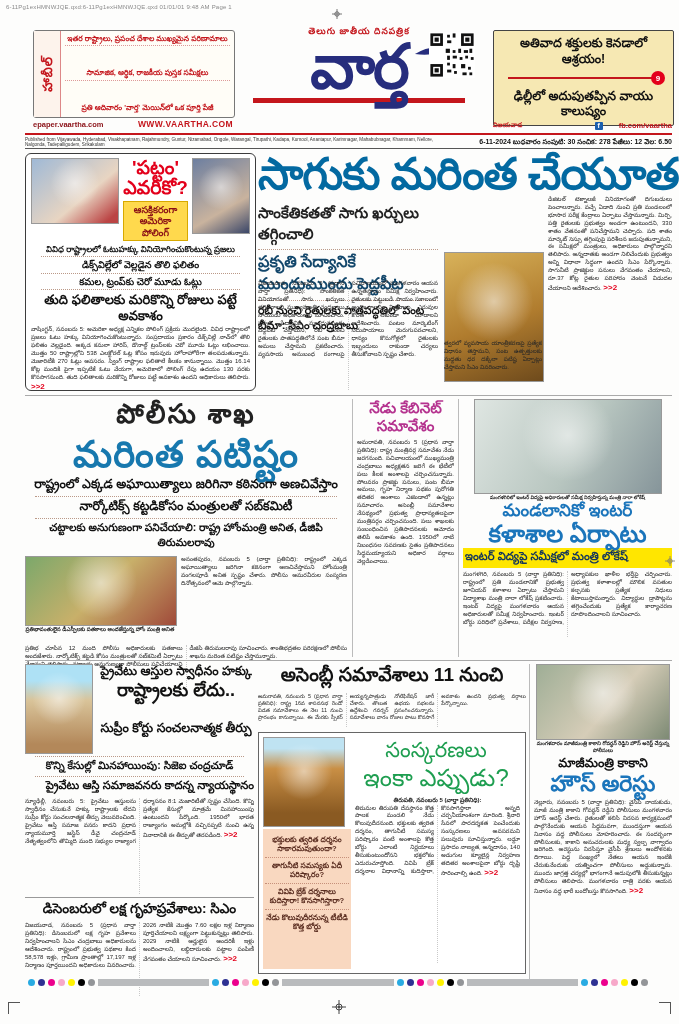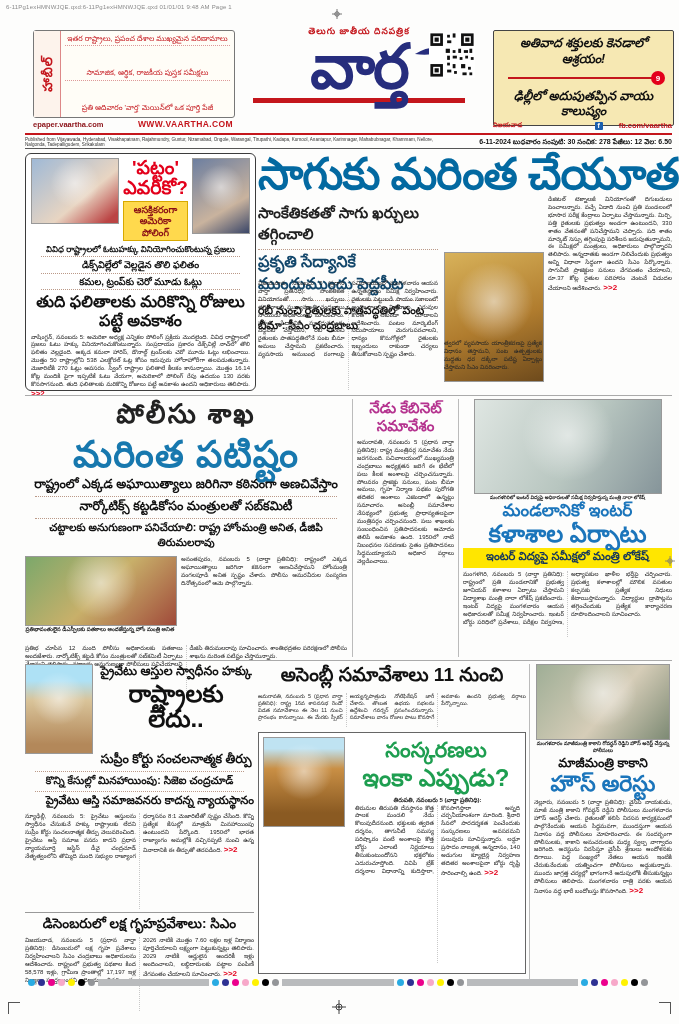--- a/index.html
+++ b/index.html
@@ -6,30 +6,30 @@
   .page{position:relative;width:679px;height:1024px;background:#fdfdfc;margin:0 auto;
         font-family:"Liberation Sans","DejaVu Sans",sans-serif;color:#1c1c1c;overflow:hidden;}
   .ab{position:absolute;}
   .printline{font-size:6px;color:#8a8a8a;letter-spacing:.2px;}
   .regcross{width:10px;height:10px;}
   
   .promo{border:1px solid #777;border-radius:3px;display:flex;background:#fffdf7;}
   .promo-side{width:26px;background:#fdf3ec;border-right:1px solid #d88;display:flex;align-items:center;justify-content:center;}
   .promo-side span{writing-mode:vertical-rl;transform:rotate(180deg);color:#c4161c;font-weight:bold;font-size:13px;letter-spacing:1px;}
   .promo-main{flex:1;padding:3px 4px;display:flex;flex-direction:column;justify-content:space-between;text-align:center;}
-  .promo-line{color:#c4161c;font-weight:normal;font-size:7.5px;line-height:1.25;border-bottom:1px dotted #d99;padding-bottom:2px;}
+  .promo-line{color:#c4161c;font-weight:bold;font-size:7.5px;line-height:1.25;border-bottom:1px dotted #d99;padding-bottom:2px;}
   .promo-line:last-child{border-bottom:none;}
   .promo-links{display:flex;justify-content:space-between;align-items:center;}
   .epaper{color:#8a1016;font-weight:bold;font-size:7.5px;}
   .www{color:#c4161c;font-weight:bold;font-size:8.5px;letter-spacing:.4px;}
   .tagline{color:#c4161c;font-weight:bold;font-size:9px;letter-spacing:1px;}
   .logo{color:#262d7d;font-weight:bold;font-size:62px;line-height:.92;letter-spacing:-2px;}
   .logobar{height:5px;background:#c4161c;margin-top:3px;}
   .teaser{background:#f6e8b3;border:1px solid #444;border-radius:2px;text-align:center;padding:5px 6px;display:flex;flex-direction:column;justify-content:space-between;}
-  .teaser-line{font-weight:bold;font-size:12.5px;line-height:1.25;color:#111;font-style:italic;}
+  .teaser-line{font-weight:bold;font-size:12.5px;line-height:1.25;color:#111;}
   .teaser-div{position:relative;border-top:2px solid #c4161c;margin:3px 8px;}
   .badge{position:absolute;right:-6px;top:-8px;width:14px;height:14px;border-radius:50%;background:#e3001b;color:#fff;
          font-size:8px;font-weight:bold;display:flex;align-items:center;justify-content:center;}
   .edition-row{display:flex;justify-content:space-between;align-items:center;}
   .edition{color:#c4161c;font-size:6.5px;font-weight:bold;}
   .fb{color:#c4161c;font-size:7.5px;font-weight:bold;display:flex;gap:16px;align-items:center;}
   .fbicon{width:8px;height:8px;background:#1b5fae;color:#fff;font-size:7px;font-weight:bold;display:inline-flex;align-items:center;justify-content:center;border-radius:1px;}
   .redrule{height:2px;background:#c4161c;}
   .cities{font-size:4.6px;color:#333;}
   .dateline{font-size:7px;font-weight:bold;color:#111;white-space:nowrap;}
@@ -59,26 +59,26 @@
   .main-d3{font-size:11px;font-weight:bold;color:#111;}
   
   .pol-k{font-size:27px;font-weight:bold;color:#222;text-align:center;letter-spacing:2px;}
   .pol-h{font-size:37px;font-weight:bold;color:#1778ae;text-align:center;line-height:1;letter-spacing:1px;}
   .pol-deck{font-weight:bold;text-align:center;color:#111;}
   
   .cab-h{color:#b5338f;font-weight:bold;font-size:15px;text-align:center;line-height:1.2;}
   
   .lok-h1{color:#1b75bb;font-weight:bold;font-size:17px;text-align:center;line-height:1.1;}
   .lok-h2{color:#1b75bb;font-weight:bold;font-size:24px;text-align:center;line-height:1.05;}
-  .hl-yellow{background:#ffe600;font-weight:bold;font-size:11.5px;text-align:center;padding:2px 2px;color:#14365c;}
+  .hl-yellow{background:#ffe600;font-weight:bold;font-size:11.5px;padding:2px 2px;color:#14365c;}
   
   .court-k{font-size:12.5px;font-weight:bold;text-align:center;color:#111;}
-  .court-h{font-size:24px;font-weight:bold;text-align:center;color:#111;line-height:1.05;}
-  
-  .ref-h{color:#1e9e50;font-weight:bold;text-align:center;line-height:1.05;}
+  .court-h{font-size:18px;font-weight:bold;text-align:center;color:#111;line-height:1.05;}
+  
+  .ref-h{color:#1e9e50;font-weight:normal;text-align:center;line-height:1.05;}
   .refbox{border:1px solid #666;background:#fff;}
   .peach{background:#f9d8c0;}
   .q{font-size:7.6px;font-weight:bold;color:#5a2d20;text-align:center;line-height:1.25;padding:3px 1px;border-bottom:1px dotted #c6907a;}
   .q:last-child{border-bottom:none;}
   
   .kak-k{font-size:12.5px;font-weight:bold;text-align:center;color:#111;}
   .kak-h{font-size:22px;font-weight:bold;text-align:center;color:#1b75bb;line-height:1;}
   
   .cbar{display:flex;align-items:center;gap:3px;}
   .cb-dot{width:7px;height:7px;border-radius:50%;flex:0 0 auto;}
@@ -192,21 +192,21 @@
         <div class="elec-hl">ఆసక్తికరంగా అమెరికా పోలింగ్</div>
       </div>
       <div class="ph" style="width:56px;height:74px;background:linear-gradient(150deg,#6d7fa0,#c9b39e 65%,#3a4668);"></div>
     </div>
     <div class="elec-deck" style="font-size:8.4px;margin-top:3px;">వివిధ రాష్ట్రాలలో ఓటుహక్కు వినియోగించుకొంటున్న ప్రజలు</div>
     <div class="deckrule"></div>
     <div class="elec-deck" style="font-size:9.6px;">డిక్స్‌విల్లేలో వెల్లడైన తొలి ఫలితం</div>
     <div class="deckrule"></div>
     <div class="elec-deck" style="font-size:9.6px;">కమల, ట్రంప్‌కు చెరో మూడు ఓట్లు</div>
     <div class="deckrule"></div>
-    <div class="elec-deck" style="font-size:16px;">తుది ఫలితాలకు మరికొన్ని రోజులు పట్టే అవకాశం</div>
+    <div class="elec-deck" style="font-size:13px;">తుది ఫలితాలకు మరికొన్ని రోజులు పట్టే అవకాశం</div>
     <div class="body" style="margin-top:3px;height:78px;overflow:hidden;">
       <span>వాషింగ్టన్, నవంబరు 5: అమెరికా అధ్యక్ష ఎన్నికల పోలింగ్ ప్రక్రియ మొదలైంది. వివిధ రాష్ట్రాలలో ప్రజలు ఓటు హక్కు వినియోగించుకొంటున్నారు. సంప్రదాయం ప్రకారం డిక్స్‌విల్లే నాచ్‌లో తొలి ఫలితం వెల్లడైంది. అక్కడ కమలా హారిస్, డొనాల్డ్ ట్రంప్‌లకు చెరో మూడు ఓట్లు లభించాయి. మొత్తం 50 రాష్ట్రాల్లోని 538 ఎలక్టోరల్ ఓట్ల కోసం ఇరువురు హోరాహోరీగా తలపడుతున్నారు. మెజారిటీకి 270 ఓట్లు అవసరం. స్వింగ్ రాష్ట్రాల ఫలితాలే కీలకం కానున్నాయి. మొత్తం 16.14 కోట్ల మందికి పైగా ఇప్పటికే ఓటు వేయగా, అమెరికాలో పోలింగ్ రేపు ఉదయం 130 వరకు కొనసాగనుంది. తుది ఫలితాలకు మరికొన్ని రోజులు పట్టే అవకాశం ఉందని అధికారులు తెలిపారు.</span> <span class="more">&gt;&gt;2</span>
     </div>
   </div>
 
   <div class="ab" style="left:258px;top:152px;width:414px;height:240px;">
     <div class="main-h">సాగుకు మరింత చేయూత</div>
     <div class="ab" style="left:0;top:52px;width:180px;">
       <div class="main-d1">సాంకేతికతతో సాగు ఖర్చులు తగ్గించాలి</div>
       <div class="deckrule" style="margin:3px 0;"></div>
@@ -290,20 +290,26 @@
     </div>
   </div>
 
   <div class="ab" style="left:258px;top:664px;width:268px;height:322px;">
     <div class="pol-deck" style="font-size:19px;">అసెంబ్లీ సమావేశాలు 11 నుంచి</div>
     <div class="body cols3" style="margin-top:3px;height:34px;overflow:hidden;font-size:5.4px;">అమరావతి, నవంబరు 5 (ప్రధాన వార్తా ప్రతినిధి): రాష్ట్ర 16వ శాసనసభ రెండో విడత సమావేశాలు ఈ నెల 11 నుంచి ప్రారంభం కానున్నాయి. ఈ మేరకు స్పీకర్ అయ్యన్నపాత్రుడు నోటిఫికేషన్ జారీ చేశారు. తొలుత ఉభయ సభలను ఉద్దేశించి గవర్నర్ ప్రసంగించనున్నారు. సమావేశాలు వారం రోజుల పాటు కొనసాగే అవకాశం ఉందని ప్రభుత్వ వర్గాలు పేర్కొన్నాయి.</div>
     <div class="refbox" style="position:relative;margin-top:5px;height:240px;">
       <div class="ab ph" style="left:4px;top:4px;width:80px;height:88px;background:linear-gradient(180deg,#bfe3f2 12%,#c98f45 35%,#8a5a22 85%);"></div>
       <div class="ab ref-h" style="left:92px;top:6px;right:4px;font-size:21px;">సంస్కరణలు</div>
       <div class="ab ref-h" style="left:92px;top:32px;right:4px;font-size:24px;">ఇంకా ఎప్పుడు?</div>
+      <div class="ab peach" style="left:4px;top:96px;width:84px;bottom:4px;padding:3px 2px;">
+        <div class="q">భక్తులకు త్వరిత దర్శనం సాకారమవుతుందా?</div>
+        <div class="q">తాగునీటి సమస్యకు ఏదీ పరిష్కారం?</div>
+        <div class="q">వివిపి బ్రేక్ దర్శనాలు కుదిస్తారా! కొనసాగిస్తారా?</div>
+        <div class="q">నేడు కొలువుదీరనున్న టీటీడి కొత్త బోర్డు</div>
+      </div>
       <div class="ab" style="left:96px;top:64px;right:5px;bottom:5px;overflow:hidden;">
         <div class="cap" style="font-size:6px;">తిరుపతి, నవంబరు 5 (వార్తా ప్రతినిధి):</div>
         <div class="body cols2" style="height:158px;overflow:hidden;">
           <span>తిరుమల తిరుపతి దేవస్థానం కొత్త పాలక మండలి నేడు కొలువుదీరనుంది. భక్తులకు త్వరిత దర్శనం, తాగునీటి సమస్య పరిష్కారం వంటి అంశాలపై కొత్త బోర్డు ఎలాంటి నిర్ణయాలు తీసుకుంటుందోనని భక్తలోకం ఎదురుచూస్తోంది. వివిపి బ్రేక్ దర్శనాల విధానాన్ని కుదిస్తారా, కొనసాగిస్తారా అన్నది చర్చనీయాంశంగా మారింది. శ్రీవారి సేవలో పారదర్శకత పెంచేందుకు సంస్కరణలు అవసరమని పలువురు సూచిస్తున్నారు. లడ్డూ ప్రసాదం నాణ్యత, అన్నదానం, 140 అడుగుల క్యూలైన్ల నిర్వహణ తదితర అంశాలపైనా బోర్డు దృష్టి సారించాల్సి ఉంది.</span> <span class="more">&gt;&gt;2</span>
         </div>
       </div>
     </div>
   </div>
 
   <div class="ab vrule" style="left:529px;top:664px;height:318px;"></div>

